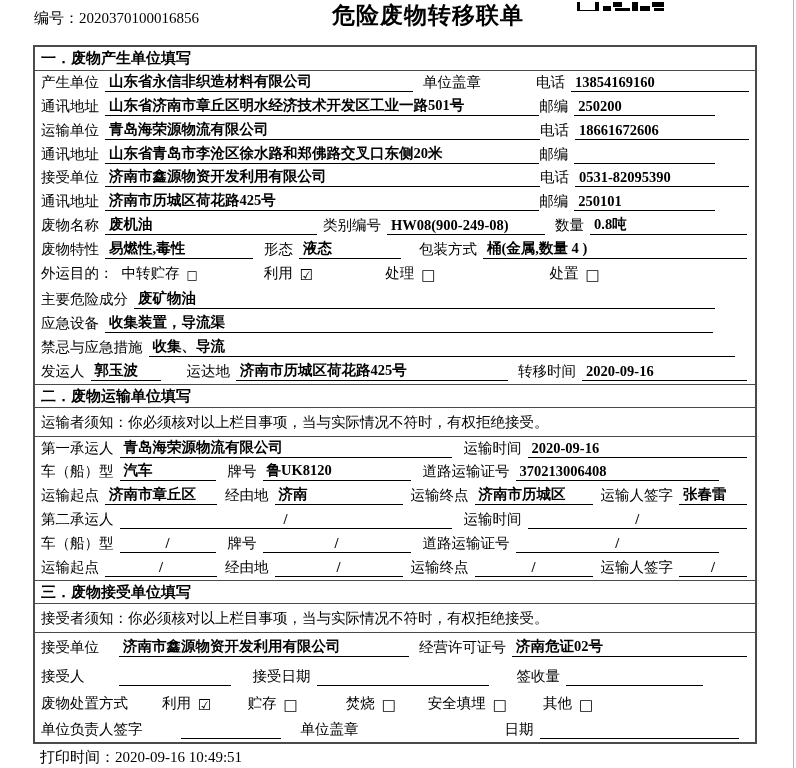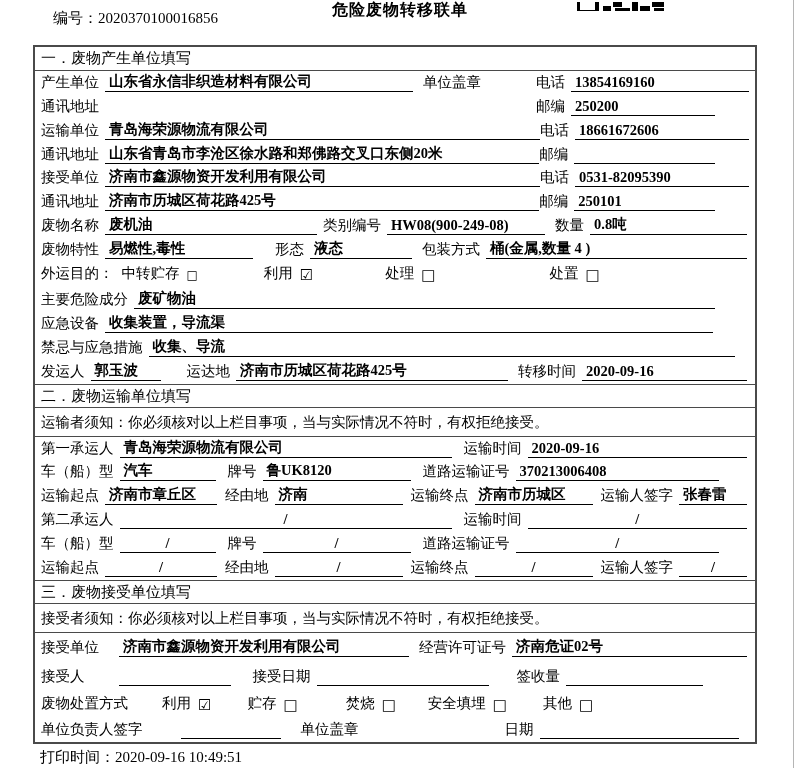--- a/index.html
+++ b/index.html
@@ -10,35 +10,35 @@
     color: #000;
     font-size: 14.5px;
     overflow: hidden;
   }
   .page-edge {
     position: absolute; top: 0; right: 2px; width: 1px; height: 768px;
     background: #b5b5b5;
   }
   
   .hdr { position: relative; height: 44px; }
-  .doc-num { position: absolute; left: 53px; top: 9px; font-size: 15px; white-space: nowrap; }
+  .doc-num { position: absolute; left: 34px; top: 9px; font-size: 15px; white-space: nowrap; }
   .doc-title {
-    position: absolute; left: 332px; top: 0; font-size: 16px; font-weight: bold;
+    position: absolute; left: 332px; top: 0; font-size: 23px; font-weight: bold;
     font-family: Liberation Mono, monospace; letter-spacing: 1px;
     white-space: nowrap;
   }
   .qr-frag { position: absolute; right: 131px; top: 0; width: 88px; height: 11px; overflow: hidden; }
   
   .tbl {
     position: absolute; left: 33px; top: 45px; width: 724px;
     border: 2px solid #4a4a4a; background: #fff;
   }
   .sec-h {
     font-family: "Liberation Sans", "DejaVu Sans", sans-serif;
-    font-weight: normal; font-size: 15px;
+    font-weight: bold; font-size: 15px;
     padding: 2px 6px 3px 6px;
     border-top: 1.5px solid #4a4a4a;
     border-bottom: 1.5px solid #4a4a4a;
     height: 24px;
   }
   .sec-h.first { border-top: none; }
   .notice { padding: 5px 6px 6px 6px; border-bottom: 1.2px solid #4a4a4a; height: 29px; white-space: nowrap; }
   .row {
     display: flex; align-items: flex-end;
     height: 23.9px; padding: 0 6px 3px 6px;
@@ -96,20 +96,21 @@
   <div class="row">
     <span class="lbl">产生单位</span>
     <span class="fld" style="width:308px">山东省永信非织造材料有限公司</span>
     <span class="lbl" style="margin-left:10px">单位盖章</span>
     <span class="lbl mla">电话</span>
     <span class="fld" style="width:178px">13854169160</span>
   </div>
 
   <div class="row">
     <span class="lbl">通讯地址</span>
+    <span class="fld" style="width:445px">山东省济南市章丘区明水经济技术开发区工业一路501号</span>
     <span class="lbl mla">邮编</span>
     <span class="fld" style="width:144px;margin-right:34px">250200</span>
   </div>
 
   <div class="row">
     <span class="lbl">运输单位</span>
     <span class="fld" style="width:445px">青岛海荣源物流有限公司</span>
     <span class="lbl mla">电话</span>
     <span class="fld" style="width:178px">18661672606</span>
   </div>
@@ -140,23 +141,23 @@
     <span class="fld" style="width:212px">废机油</span>
     <span class="lbl" style="margin-left:6px">类别编号</span>
     <span class="fld" style="width:158px">HW08(900-249-08)</span>
     <span class="lbl" style="margin-left:10px">数量</span>
     <span class="fld grow" style="margin-right:2px">0.8吨</span>
   </div>
 
   <div class="row">
     <span class="lbl">废物特性</span>
     <span class="fld" style="width:148px">易燃性,毒性</span>
-    <span class="lbl" style="margin-left:22px">形态</span>
+    <span class="lbl" style="margin-left:11px">形态</span>
     <span class="fld" style="width:102px">液态</span>
-    <span class="lbl" style="margin-left:10px">包装方式</span>
+    <span class="lbl" style="margin-left:18px">包装方式</span>
     <span class="fld grow" style="margin-right:2px">桶(金属,数量 4 )</span>
   </div>
 
   <div class="row opts">
     <span class="lbl">外运目的：</span>
     <span class="opt" style="margin-left:2px">
       <span>中转贮存</span>
       <span class="box small">□</span>
     </span>
     <span class="opt" style="margin-left:66px">

